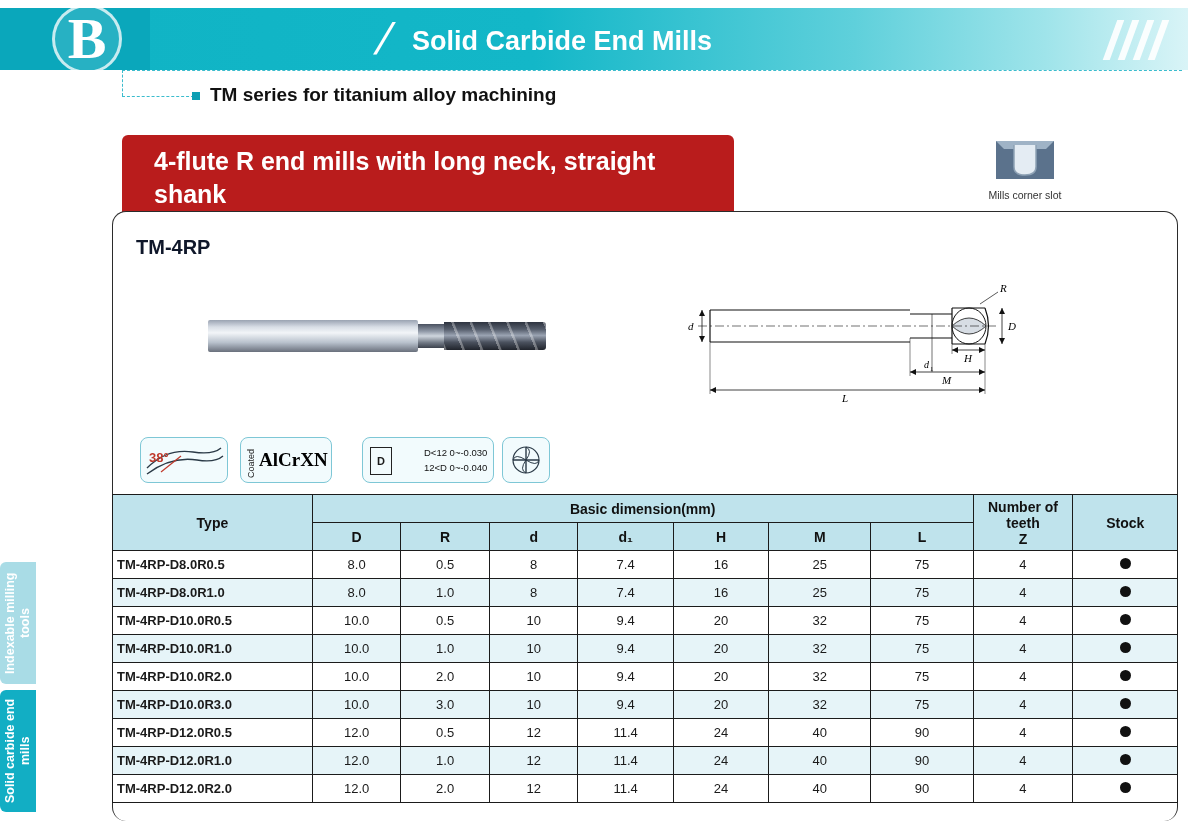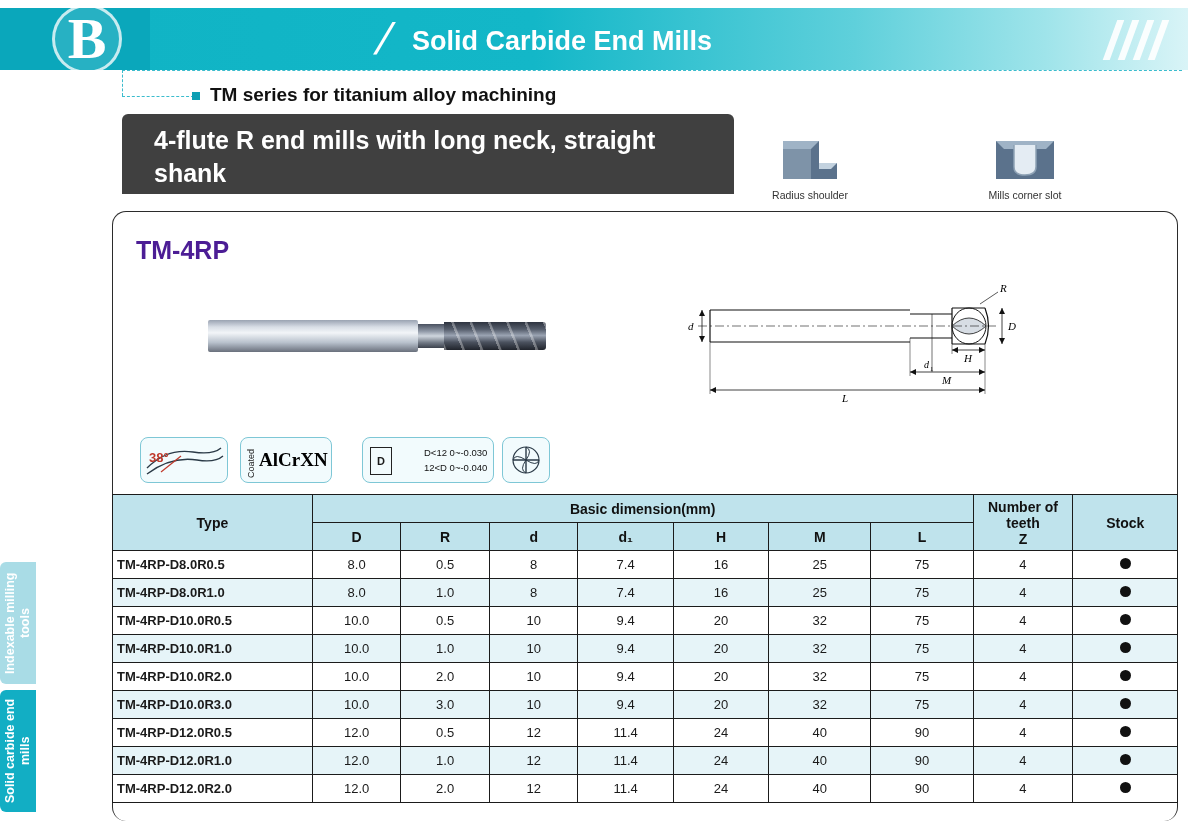--- a/index.html
+++ b/index.html
@@ -77,22 +77,22 @@
   .series-dot{
     position:absolute;left:192px;top:92px;width:8px;height:8px;background:#0d9fb4;
   }
   .series-label{
     position:absolute;left:210px;top:84px;
     font-size:19px;font-weight:bold;color:#111;
   }
 
   
   .title-bar{
-    position:absolute;left:122px;top:114px;width:612px;height:80px;
-    background:#404040;
+    position:absolute;left:122px;top:135px;width:612px;height:80px;
+    background:#b91c1c;
     border-radius:6px 6px 0 0;
   }
   .title-bar-text{
     position:absolute;left:32px;top:10px;width:560px;
     font-size:25px;font-weight:bold;color:#ffffff;line-height:33px;
   }
 
   
   .app-icons{position:absolute;left:760px;top:133px;width:320px;height:80px;}
   .app-icon{position:absolute;top:0;width:100px;text-align:center;}
@@ -104,21 +104,21 @@
 
   
   .card{
     position:absolute;left:112px;top:211px;width:1066px;height:610px;
     border:1px solid #2b2b2b;border-radius:14px;
     box-sizing:border-box;background:#fff;
     border-bottom:none;
   }
   .card-title{
     position:absolute;left:136px;top:236px;
-    font-size:25px;font-weight:bold;color:#4c1d95;
+    font-size:20px;font-weight:bold;color:#0f172a;
   }
 
   
   .photo-wrap{position:absolute;left:208px;top:306px;width:330px;height:60px;}
   .shank{
     position:absolute;left:0;top:14px;width:210px;height:32px;
     background:linear-gradient(180deg,#9aa3b2 0%,#d8dee6 22%,#f2f5f8 40%,#b9c2cd 70%,#69707c 100%);
     border-radius:2px;
   }
   .neck{
@@ -208,31 +208,20 @@
 <div class="series-hline"></div>
 <div class="series-dot"></div>
 <div class="series-label">TM series for titanium alloy machining</div>
 
 <div class="title-bar">
   <div class="title-bar-text">4-flute R end mills with long neck, straight shank</div>
 </div>
 
 <div class="app-icons">
 
-  <div class="app-icon ai1">
-    <div class="ico">
-      <svg width="70" height="54" viewBox="0 0 70 54">
-        <polygon points="8,8 44,8 44,30 62,30 62,46 8,46" fill="#5b728c"></polygon>
-        <polygon points="8,8 44,8 36,16 8,16" fill="#9fb3c6"></polygon>
-        <polygon points="44,30 62,30 56,36 44,36" fill="#c3d2df"></polygon>
-        <polygon points="8,16 36,16 36,46 8,46" fill="#7e93a8"></polygon>
-      </svg>
-    </div>
-    <span class="cap">Radius shoulder</span>
-  </div>
 
 
   <div class="app-icon ai3">
     <div class="ico">
       <svg width="78" height="54" viewBox="0 0 78 54">
         <polygon points="10,8 68,8 68,46 10,46" fill="#5b728c"></polygon>
         <polygon points="10,8 68,8 60,16 18,16" fill="#9fb3c6"></polygon>
         <path d="M28,12 L28,34 Q28,42 39,42 Q50,42 50,34 L50,12 Z" fill="#e4ecf3"></path>
         <path d="M28,12 L28,34 Q28,42 39,42 Q50,42 50,34 L50,12" fill="none" stroke="#8ea2b5" stroke-width="1.5"></path>
       </svg>

